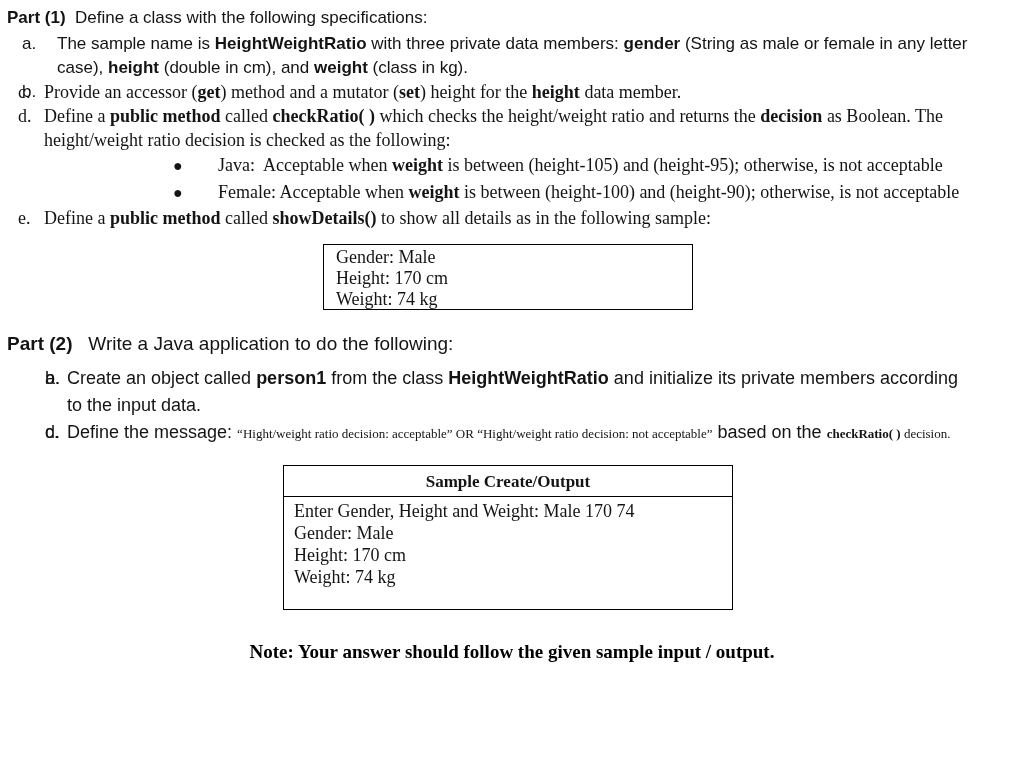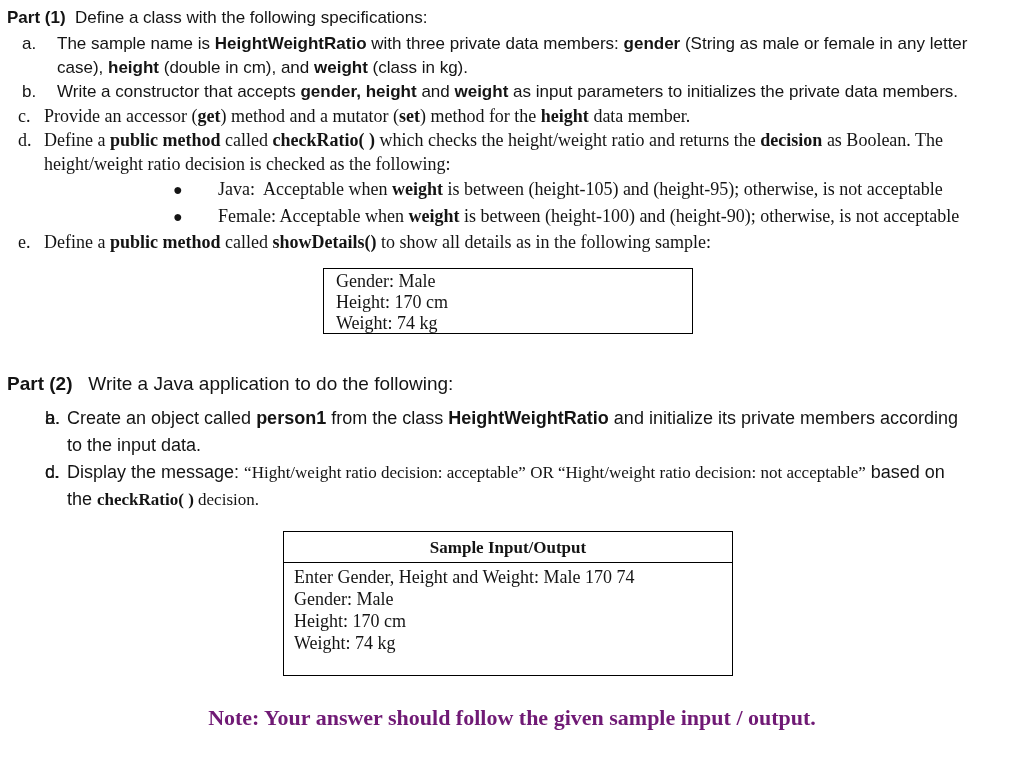--- a/index.html
+++ b/index.html
@@ -54,33 +54,33 @@
     height: 66px;
     border: 1px solid #000000;
     font-family: "Liberation Serif", serif;
     font-size: 18px;
     line-height: 21px;
     padding: 2px 4px 0 12px;
     overflow: hidden;
   }
 
   .p2-heading {
-    margin: 37px 0 8px 7px;
+    margin: 21px 0 8px 7px;
     font-size: 19px;
     line-height: 26px;
   }
   .p2-item {
     position: relative;
     font-size: 18px;
     line-height: 27px;
     padding-left: 67px;
     padding-right: 57px;
   }
   .p2-item .marker { position: absolute; left: 45px; top: 0; }
-  .p2-item .serif { font-size: 17px; }
+  .p2-item .serif { font-size: 13px; }
 
   .io-box {
     margin: 18px 0 0 283px;
     width: 450px;
     border: 1px solid #000000;
     font-family: "Liberation Serif", serif;
   }
   .io-box .io-header {
     text-align: center;
     font-weight: bold;
@@ -95,45 +95,44 @@
     line-height: 22px;
     height: 112px;
     overflow: hidden;
   }
 
   .note-line {
     margin-top: 31px;
     text-align: center;
     font-family: "Liberation Serif", serif;
     font-weight: bold;
-    font-size: 22px;
+    font-size: 19px;
     line-height: 22px;
-    color: #701a75;
+    color: #000000;
   }
 </style>
 </head>
 <body>
 
 <div class="page">
 
   <div class="p1-heading runs"><span class="b">Part (1)</span><span>  Define a class with the following specifications:</span></div>
 
   <div class="p1-item sans-block">
     <span class="marker">a.</span>
     <span class="runs"><span>The sample name is </span><span class="b">HeightWeightRatio</span><span> with three private data members: </span><span class="b">gender</span><span> (String as male or female in any letter case), </span><span class="b">height</span><span> (double in cm), and </span><span class="b">weight</span><span> (class in kg).</span></span>
   </div>
 
   <div class="p1-item sans-block">
     <span class="marker">b.</span>
-    <span class="runs"><span>Write a constructor that accepts </span><span class="b">gender, height</span><span> and </span><span class="b">weight</span><span> as input parameters to initializes the private data members.</span></span>
   </div>
 
   <div class="p1-item serif-block">
     <span class="marker">c.</span>
-    <span class="runs"><span>Provide an accessor (</span><span class="b">get</span><span>) method and a mutator (</span><span class="b">set</span><span>) method for the </span><span class="b">height</span><span> data member.</span></span>
+    <span class="runs"><span>Provide an accessor (</span><span class="b">get</span><span>) method and a mutator (</span><span class="b">set</span><span>) height for the </span><span class="b">height</span><span> data member.</span></span>
   </div>
 
   <div class="p1-item serif-block">
     <span class="marker">d.</span>
     <span class="runs"><span>Define a </span><span class="b">public method</span><span> called </span><span class="b">checkRatio( )</span><span> which checks the height/weight ratio and returns the </span><span class="b">decision</span><span> as Boolean. The height/weight ratio decision is checked as the following:</span></span>
   </div>
 
   <div class="bullet-row">
     <span class="dot">●</span>
     <span class="runs"><span>Java:  Acceptable when </span><span class="b">weight</span><span> is between (height-105) and (height-95); otherwise, is not acceptable</span></span>
@@ -165,25 +164,25 @@
     <span class="marker">b.</span>
     <span class="runs"><span>Create an object called </span><span class="b">person1</span><span> from the class </span><span class="b">HeightWeightRatio</span><span> and initialize its private members according to the input data.</span></span>
   </div>
 
   <div class="p2-item sans-block">
     <span class="marker">c.</span>
   </div>
 
   <div class="p2-item sans-block">
     <span class="marker">d.</span>
-    <span class="runs"><span>Display the message: </span><span class="serif">“Hight/weight ratio decision: acceptable” OR “Hight/weight ratio decision: not acceptable”</span><span> based on the </span><span class="b serif">checkRatio( )</span><span class="serif"> decision.</span></span>
+    <span class="runs"><span>Define the message: </span><span class="serif">“Hight/weight ratio decision: acceptable” OR “Hight/weight ratio decision: not acceptable”</span><span> based on the </span><span class="b serif">checkRatio( )</span><span class="serif"> decision.</span></span>
   </div>
 
   <div class="io-box">
-    <div class="io-header">Sample Input/Output</div>
+    <div class="io-header">Sample Create/Output</div>
     <div class="io-body">
       <div>Enter Gender, Height and Weight: Male 170 74</div>
       <div>Gender: Male</div>
       <div>Height: 170 cm</div>
       <div>Weight: 74 kg</div>
     </div>
   </div>
 
   <div class="note-line">Note: Your answer should follow the given sample input / output.</div>
 

